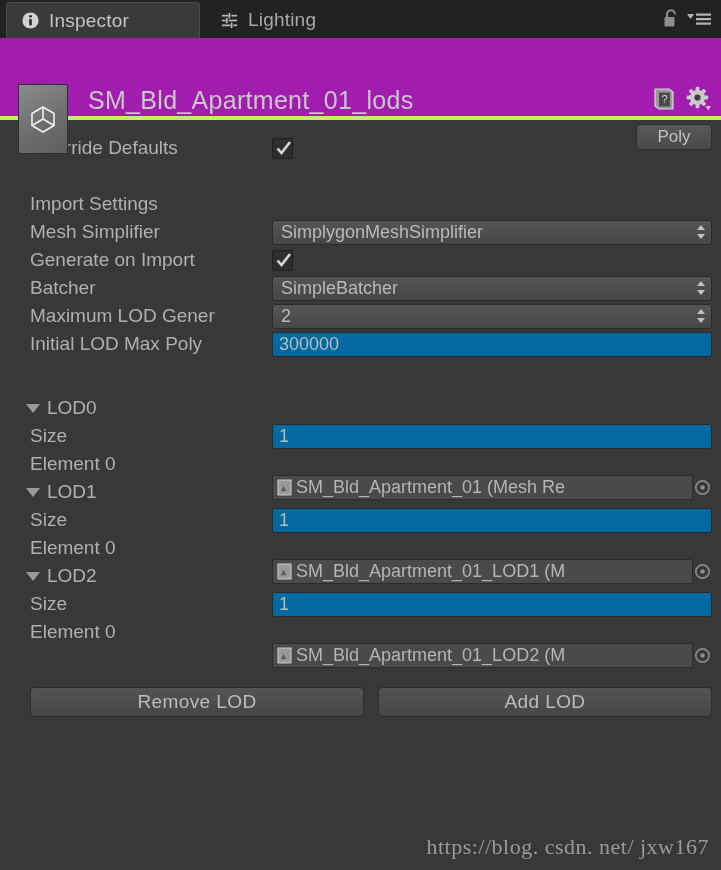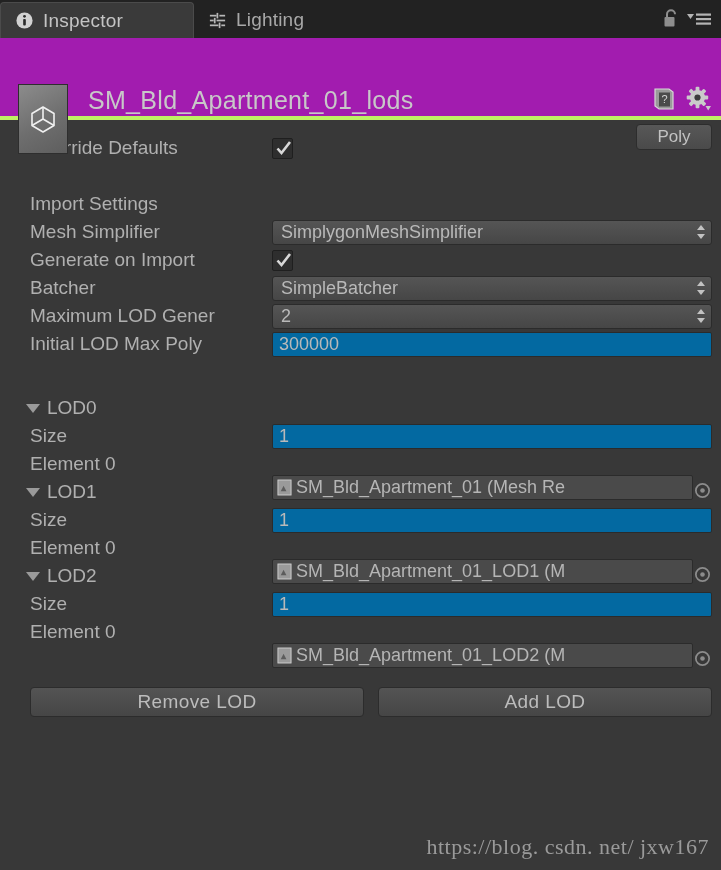--- a/index.html
+++ b/index.html
@@ -35,20 +35,21 @@
   .tab {
     display: flex;
     align-items: center;
     height: 36px;
     padding: 0 18px 0 14px;
     box-sizing: border-box;
     font-size: 19px;
     color: #a8a8a8;
     letter-spacing: 0.2px;
     cursor: default;
+    margin-left: 6px;
   }
   .tab.active {
     background: #3a3a3a;
     border-top: 1px solid #4b4b4b;
     border-left: 1px solid #4b4b4b;
     border-right: 1px solid #4b4b4b;
     border-radius: 4px 4px 0 0;
     color: #c4c4c4;
     min-width: 194px;
   }
@@ -209,21 +210,21 @@
     color: #b9b9b9;
     white-space: nowrap;
     overflow: hidden;
     cursor: text;
     flex: 1 1 auto;
   }
 
   
   .objfield-wrap {
     display: flex;
-    align-items: flex-end;
+    align-items: center;
     flex: 1 1 auto;
     margin-top: 46px;
   }
   .objfield {
     height: 25px;
     background: #4a4a4a;
     border: 1px solid #2b2b2b;
     border-radius: 2px;
     box-sizing: border-box;
     display: flex;

